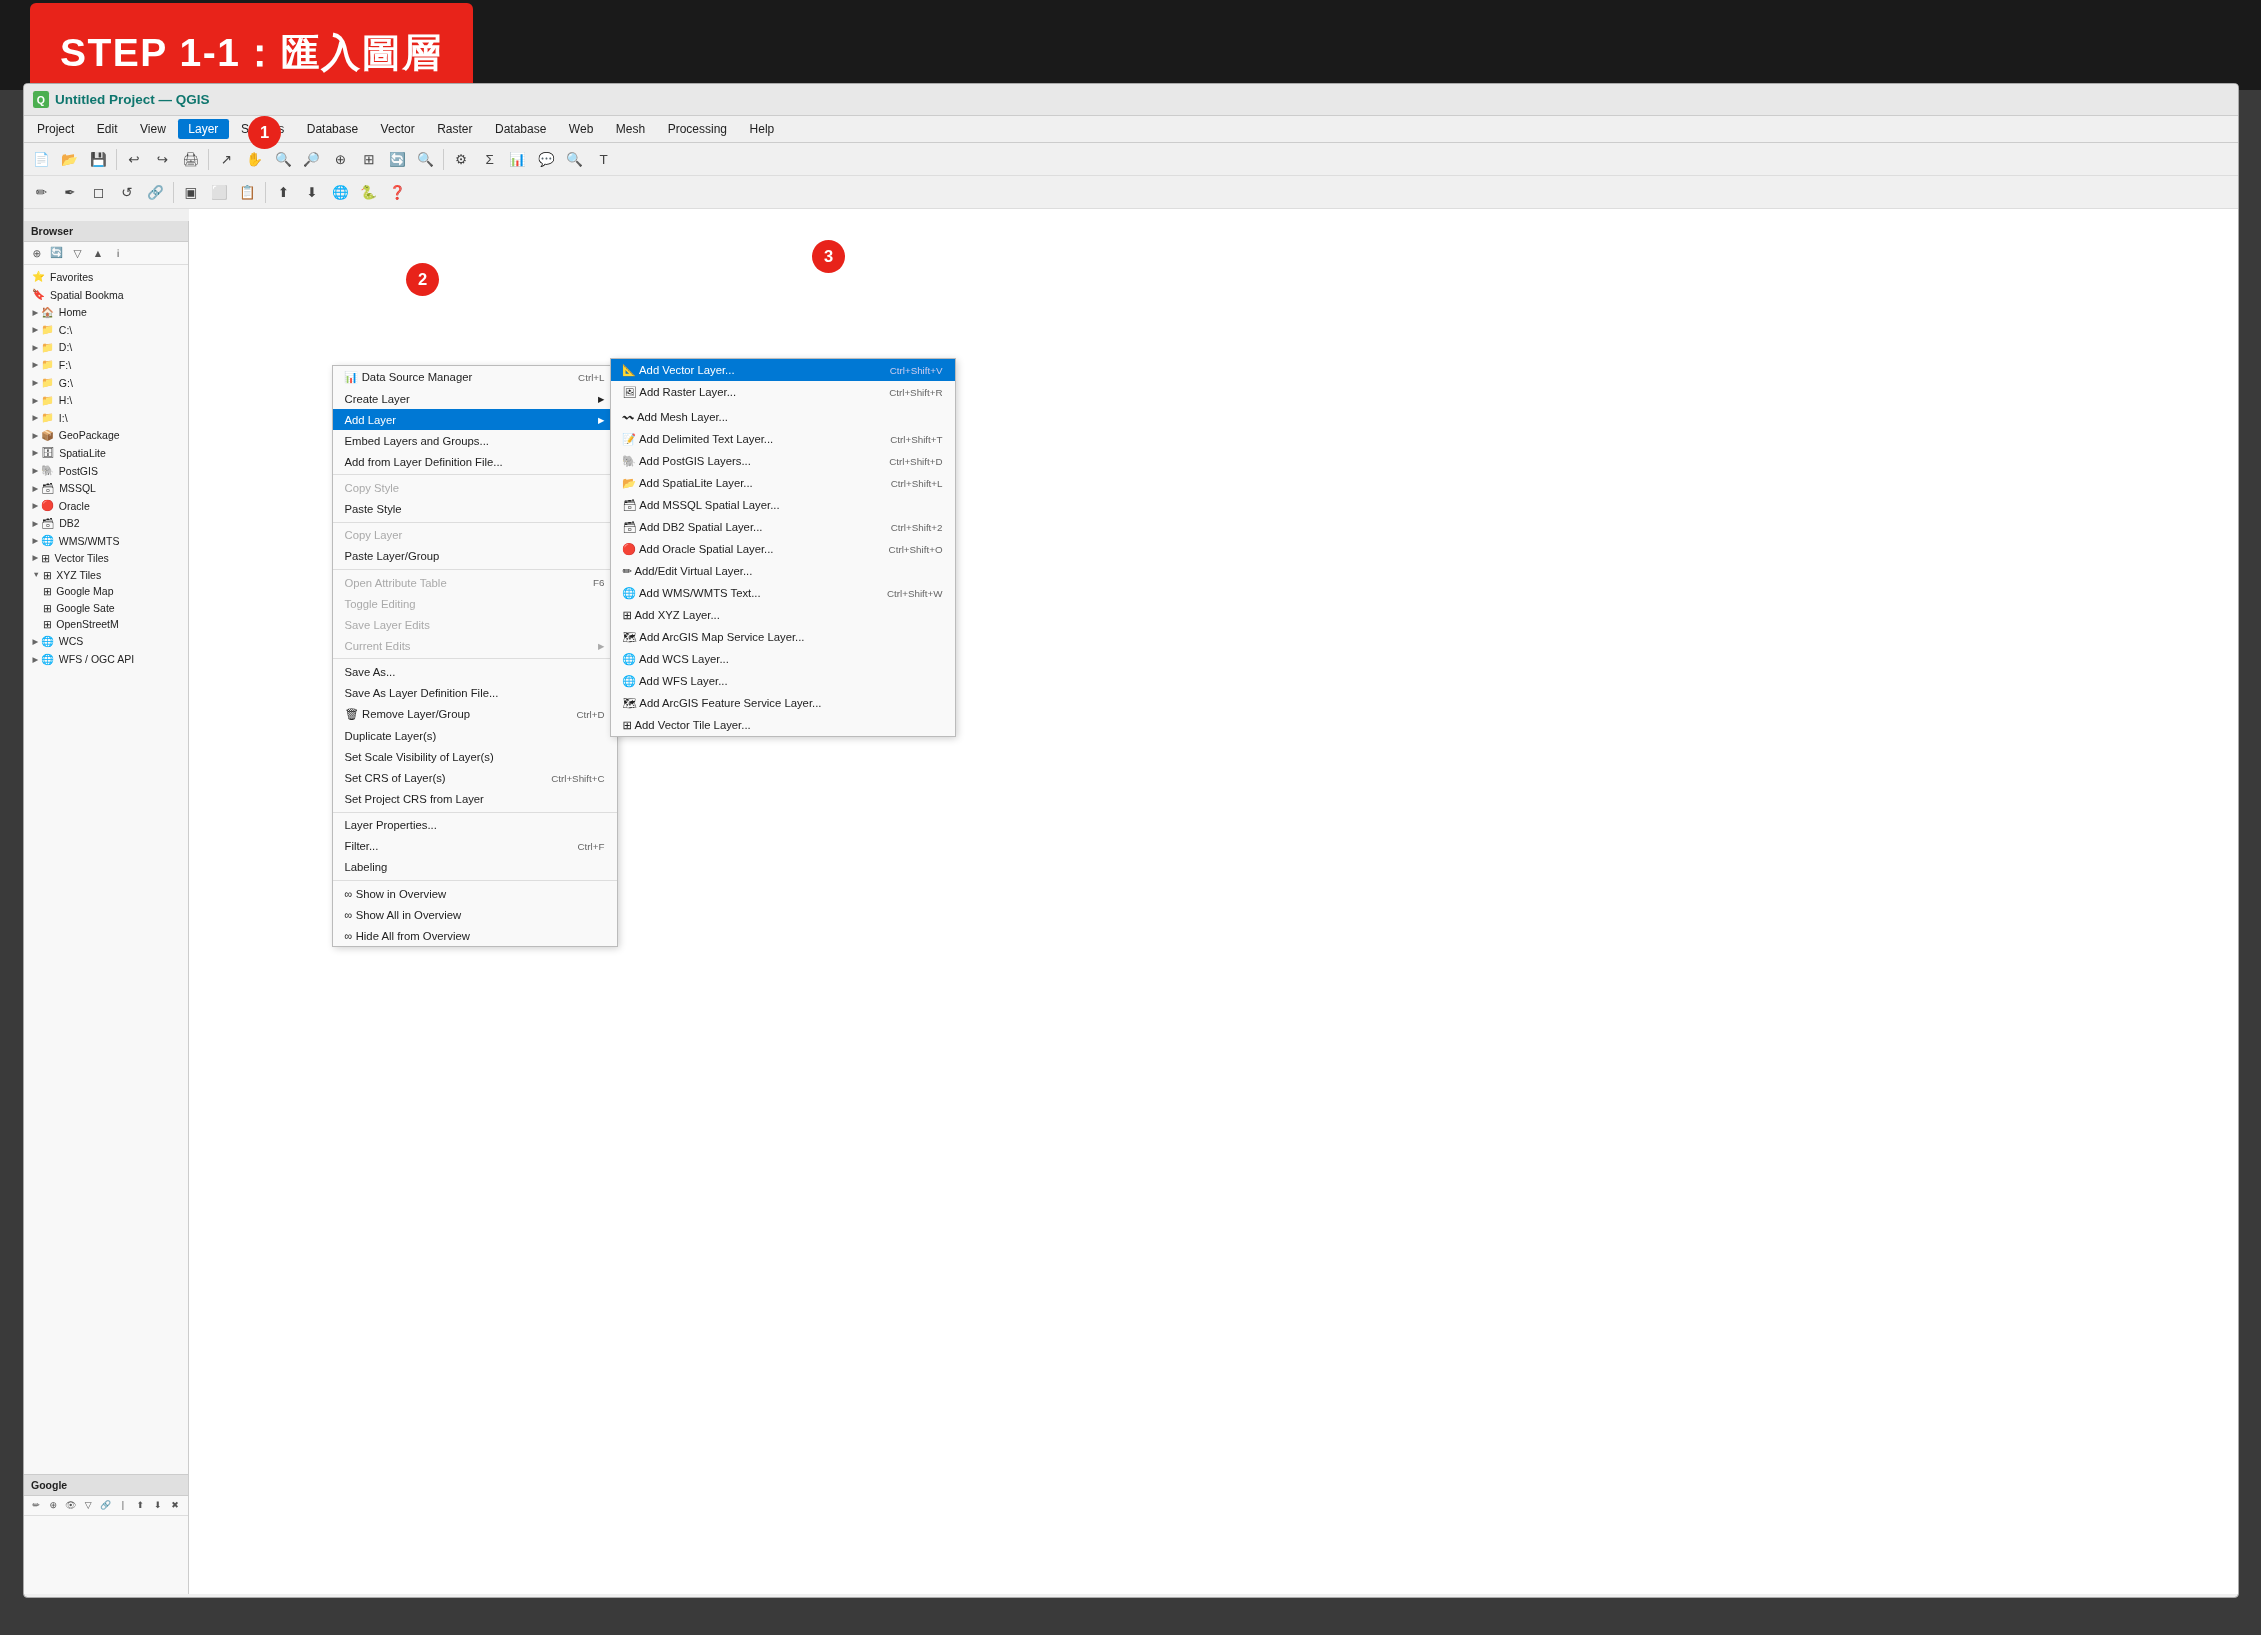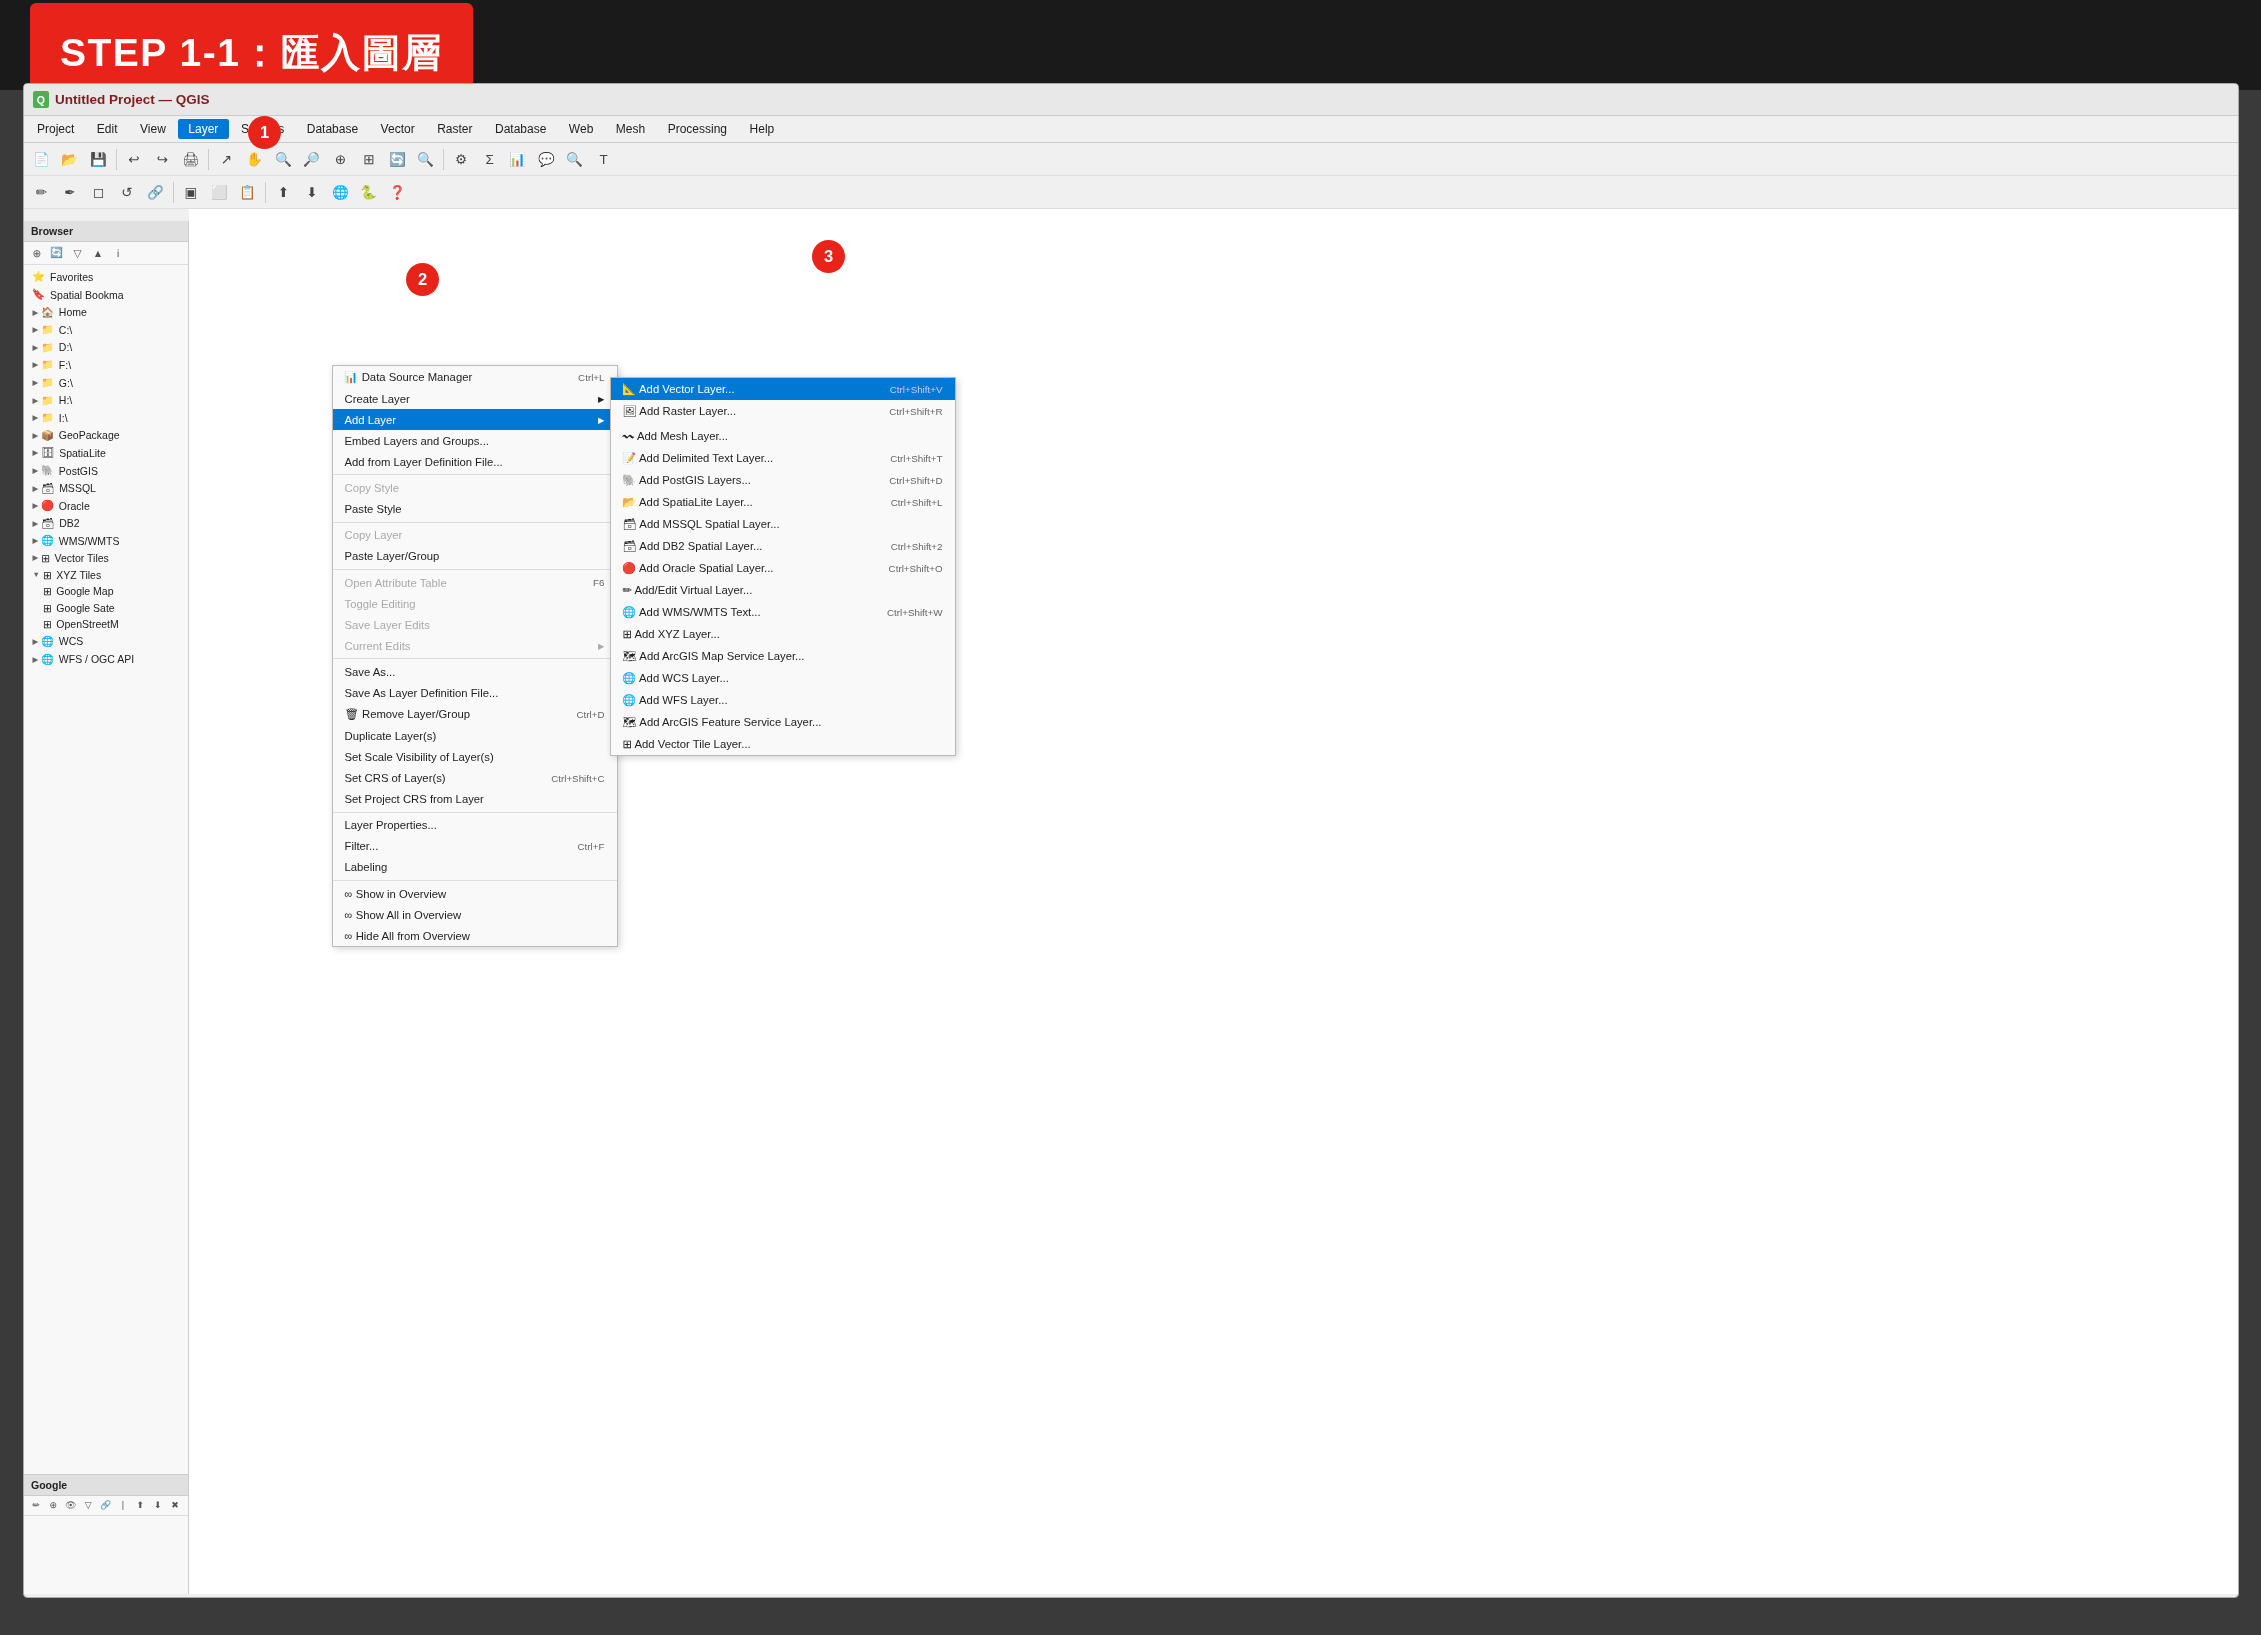--- a/index.html
+++ b/index.html
@@ -69,21 +69,21 @@
       height: 16.5px;
       background: #4CAF50;
       border-radius: 2.3px;
       margin-right: 6px;
       display: flex; align-items: center; justify-content: center;
       font-size: 10.5px; color: #fff; font-weight: bold;
     }
     .title-bar-text {
       font-size: 13.5px;
       font-weight: 600;
-      color: #7f1d1d;
+      color: #0f766e;
     }
 
     
     .badge {
       display: inline-flex;
       align-items: center;
       justify-content: center;
       width: 33px;
       height: 33px;
       border-radius: 50%;
@@ -260,21 +260,21 @@
 
     
     .layer-menu {
       top: 156px;
       left: 143px;
       width: 286px;
     }
 
     
     .add-layer-menu {
-      top: 168px;
+      top: 149px;
       left: 421px;
       width: 346px;
     }
 
     
   </style>
 </head>
 <body>
 
 <div class="outer-bg"></div>

